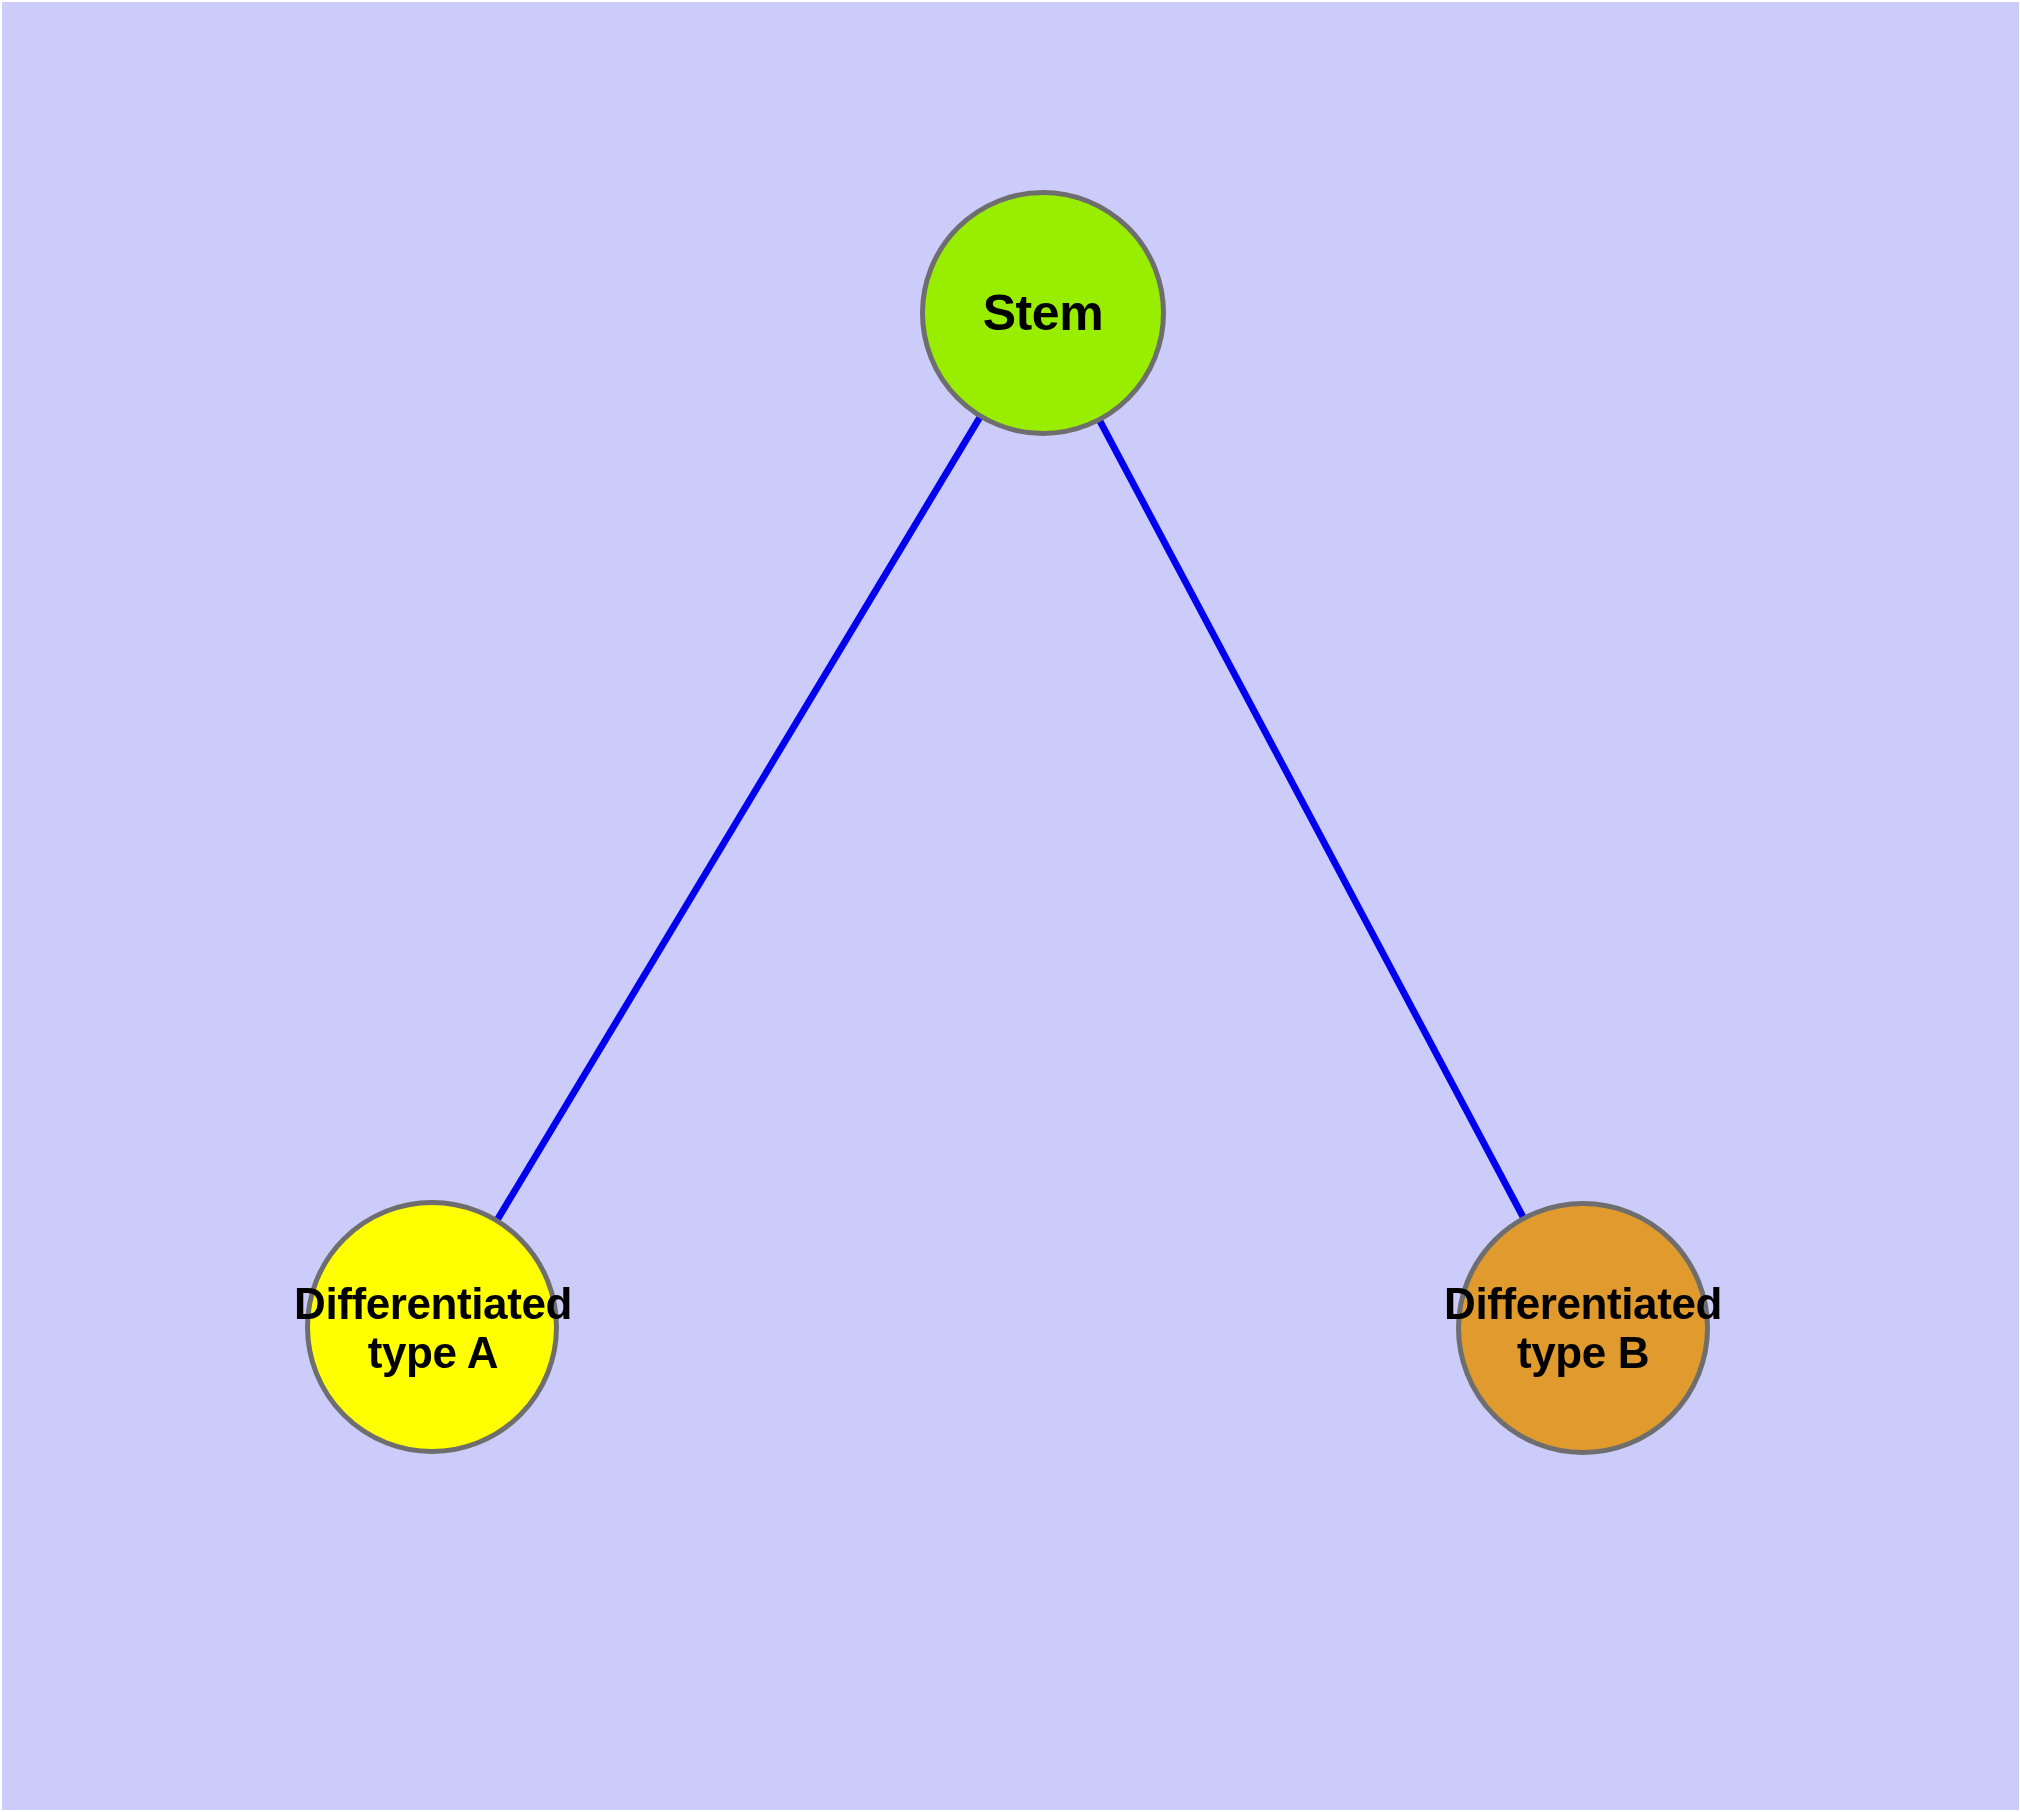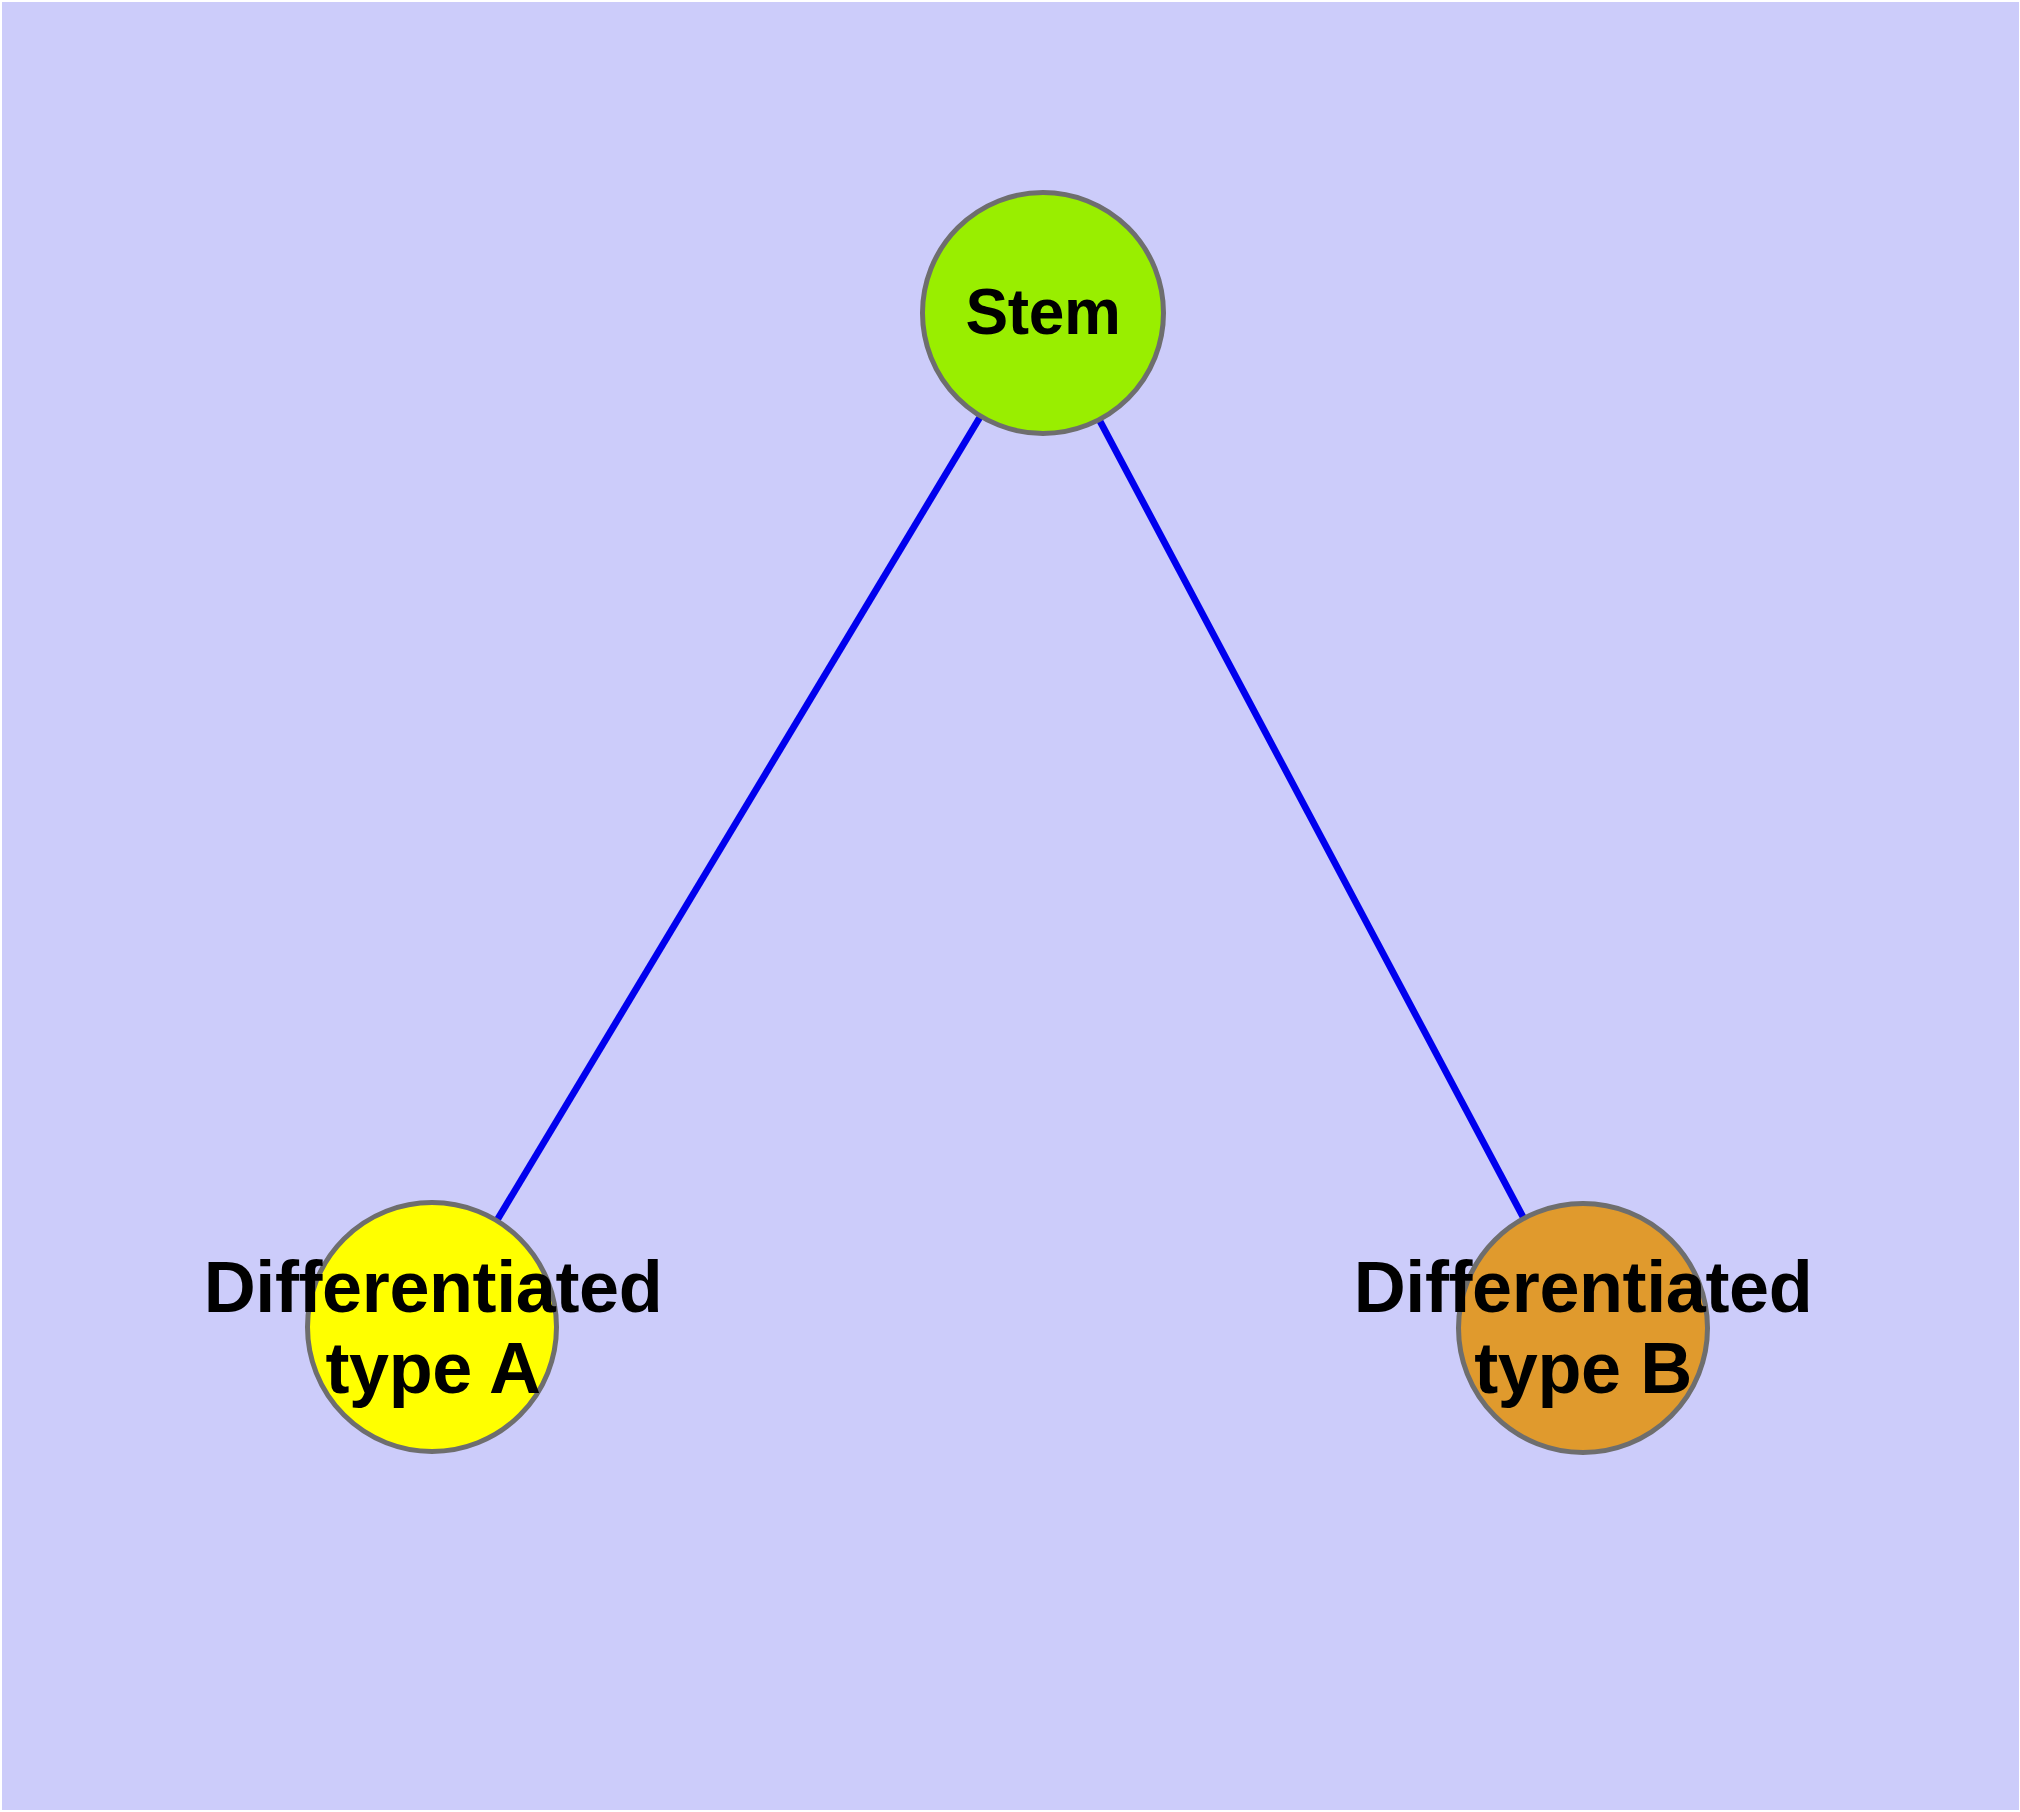--- a/index.html
+++ b/index.html
@@ -52,22 +52,22 @@
     color: #000000;
     font-family: "Liberation Sans", sans-serif;
     font-weight: bold;
     text-align: center;
     white-space: pre;
     line-height: 1.12;
     letter-spacing: -0.4px;
     pointer-events: none;
   }
 
-  .node-label.inner { font-size: 64px; }
-  .node-label.wide  { font-size: 72px; }
+  .node-label.inner { font-size: 50px; }
+  .node-label.wide  { font-size: 44px; }
 </style>
 </head>
 <body>
 
 <div id="graph-canvas">
 
   <svg id="edge-layer" viewBox="0 0 2378 2132" preserveAspectRatio="none" aria-hidden="true">
     <line x1="1228" y1="367" x2="508" y2="1564" stroke="#0000ee" stroke-width="8" stroke-linecap="butt"></line>
     <line x1="1228" y1="367" x2="1865" y2="1565" stroke="#0000ee" stroke-width="8" stroke-linecap="butt"></line>
   </svg>

